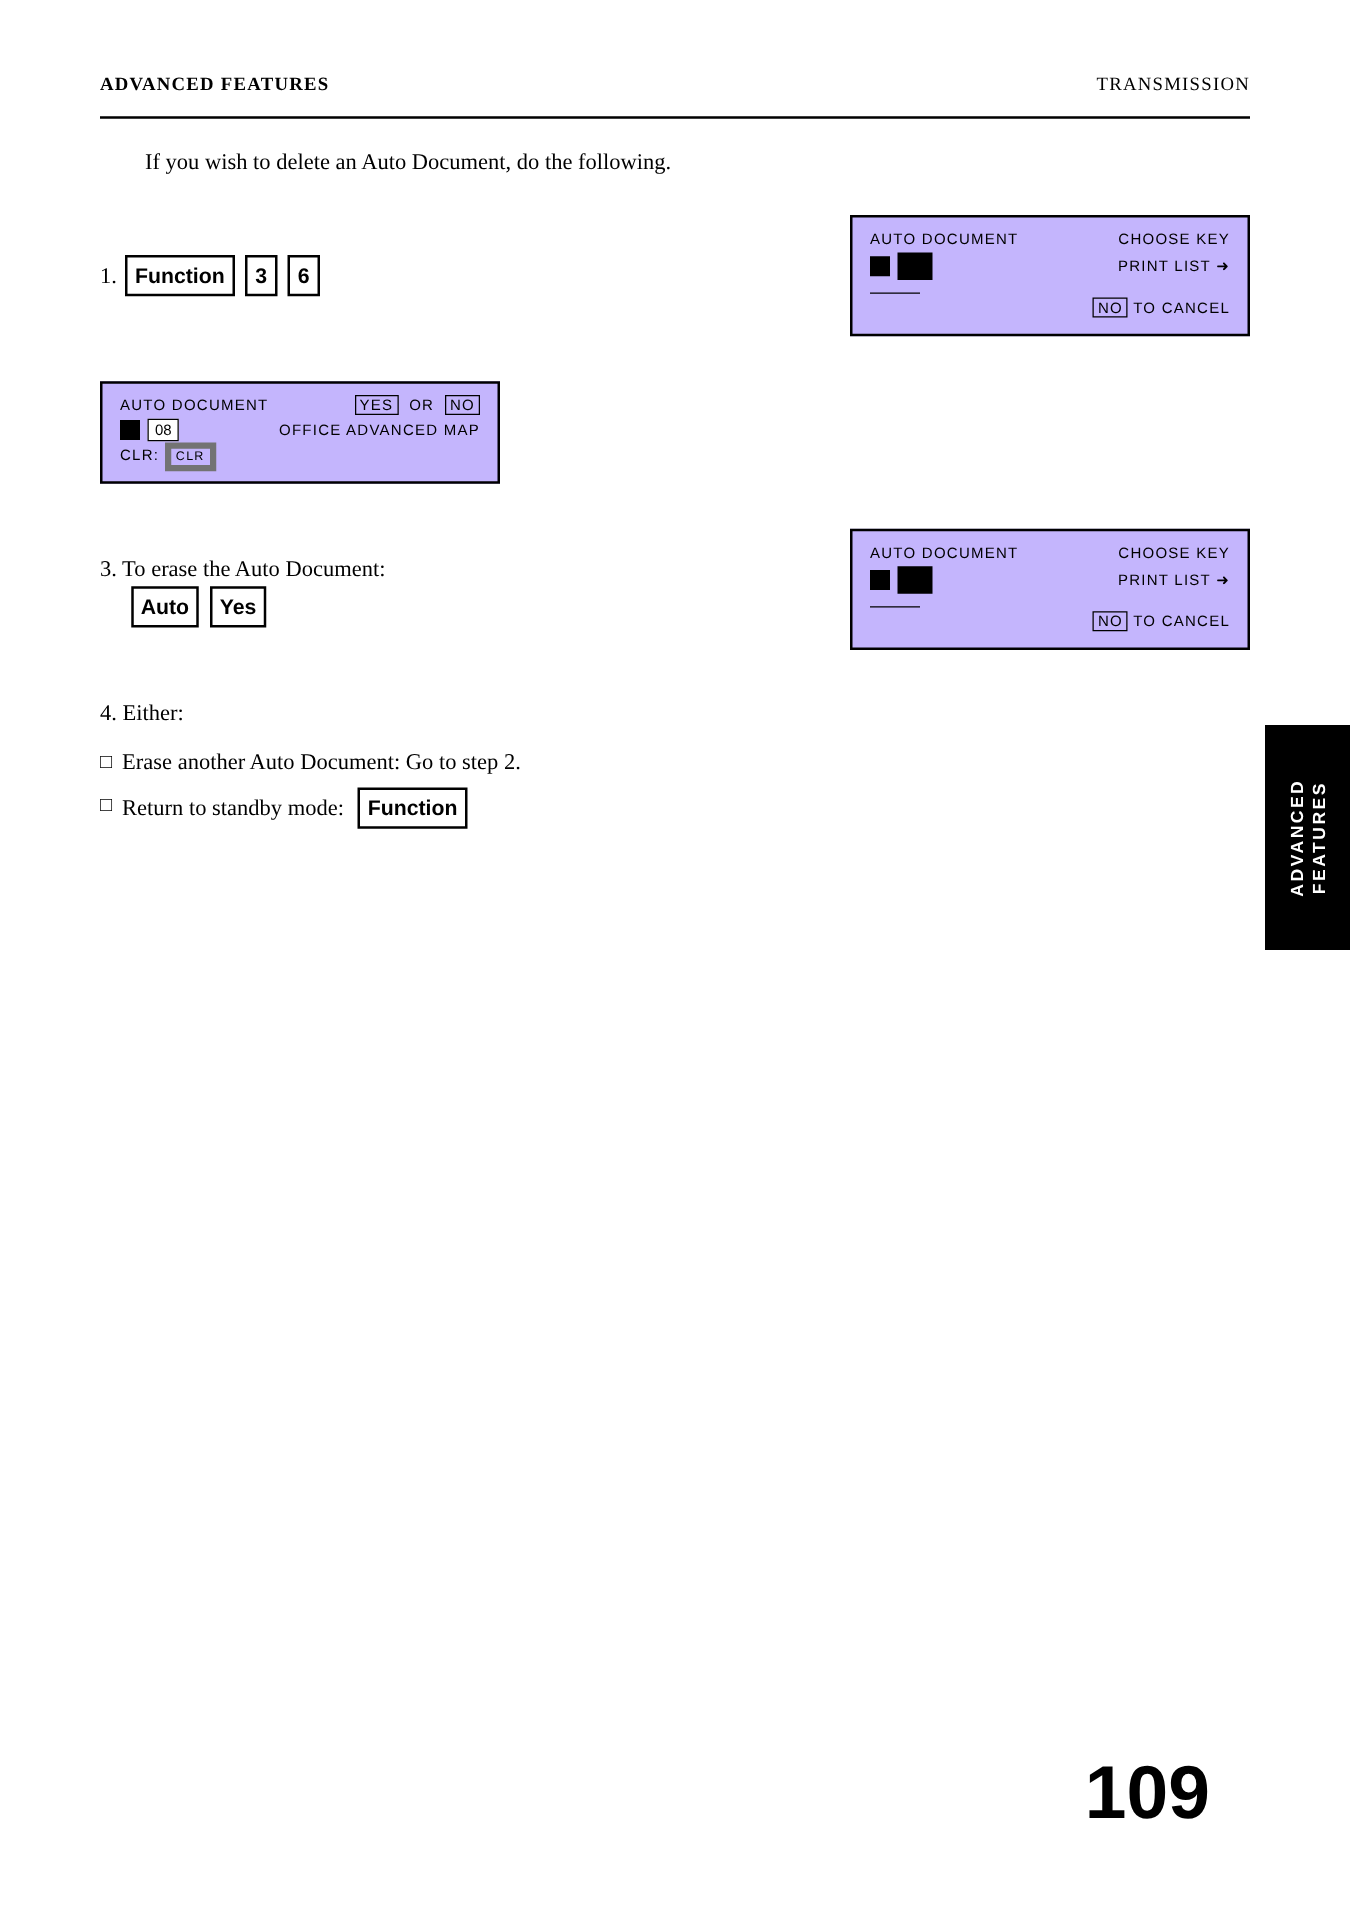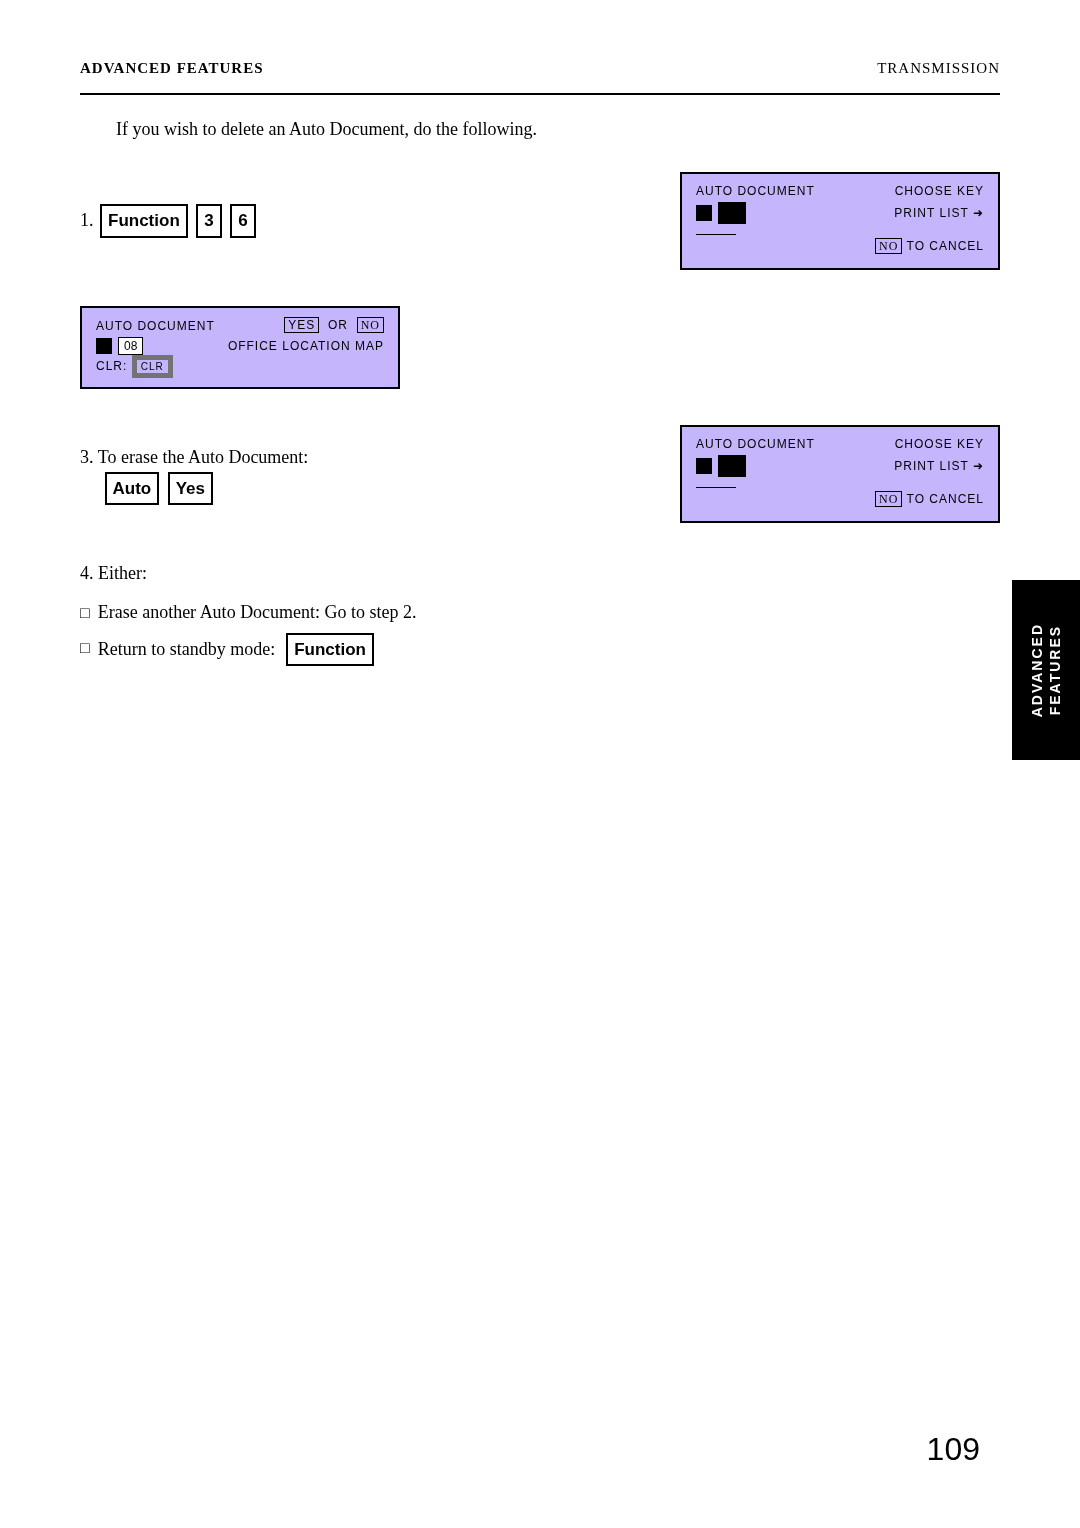--- a/index.html
+++ b/index.html
@@ -155,30 +155,30 @@
       writing-mode: vertical-rl;
       text-orientation: mixed;
       transform: rotate(180deg);
       letter-spacing: 2px;
       text-align: center;
       line-height: 1.3;
     }
     .page-number {
       position: absolute;
       bottom: 60px;
-      right: 100px;
-      font-size: 32px;
-      font-weight: normal;
+      right: 112px;
+      font-size: 60px;
+      font-weight: bold;
       font-family: Arial, sans-serif;
     }
     .lcd-no-label {
       font-size: 12px;
       border: 1px solid #000;
       padding: 0px 3px;
-      font-family: Liberation Serif, serif;
+      font-family: Liberation Sans, sans-serif;
     }
     .lcd-yes-label {
       font-size: 12px;
       border: 1px solid #000;
       padding: 0px 3px;
       font-family: Arial, sans-serif;
     }
     .lcd-08-box {
       border: 1px solid #000;
       padding: 1px 5px;
@@ -243,21 +243,21 @@
               <span class="lcd-yes-label">YES</span>
               &nbsp;OR&nbsp;
               <span class="lcd-no-label">NO</span>
             </span>
           </div>
           <div class="lcd-row" style="align-items:center;">
             <div class="lcd-row-left">
               <span class="lcd-icon-small"></span>
               <span class="lcd-08-box">08</span>
             </div>
-            <span class="lcd-label">OFFICE LOCATION MAP</span>
+            <span class="lcd-label">OFFICE ADVANCED MAP</span>
           </div>
           <div class="lcd-row" style="margin-top:4px;">
             <span class="lcd-label">CLR: <span class="lcd-small-box">CLR</span></span>
           </div>
         </div>
       </div>
     </div>
 
     <div class="step-row">
       <div class="step-left">

